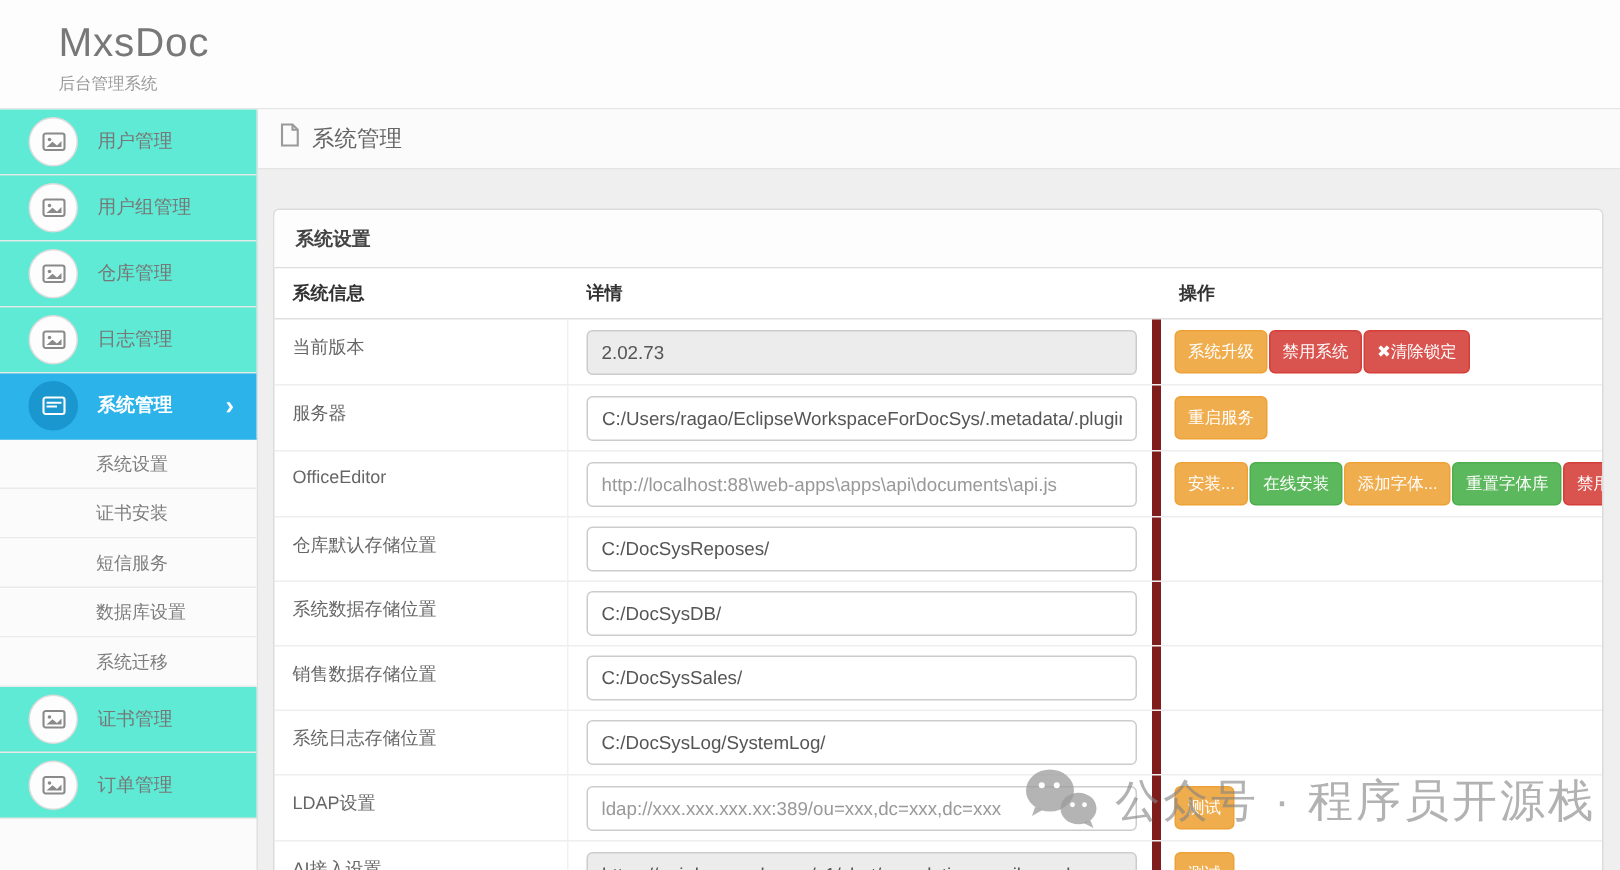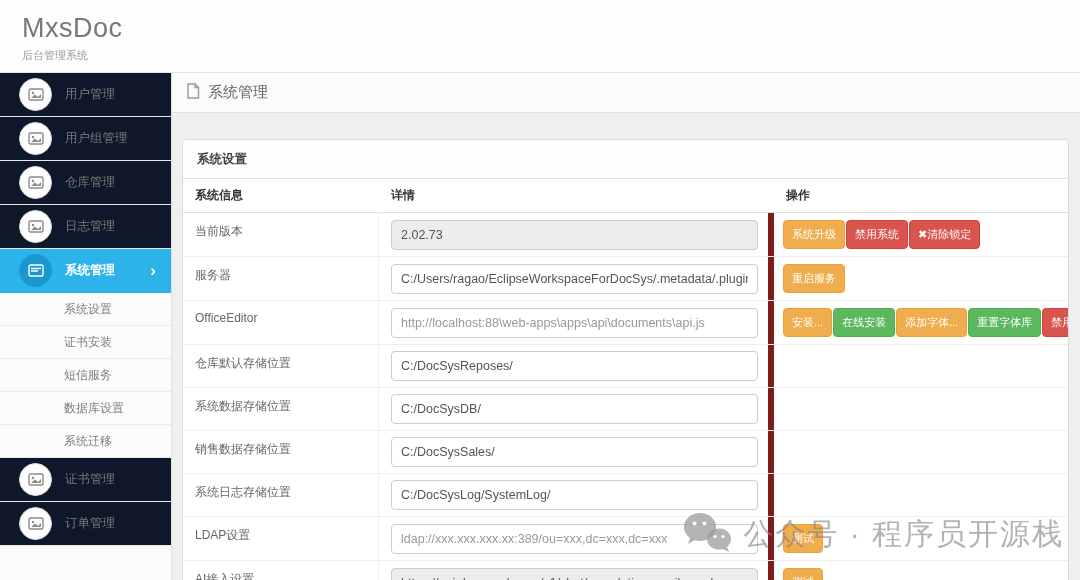--- a/index.html
+++ b/index.html
@@ -1,31 +1,31 @@
 <!DOCTYPE html>
 <html style="--c-warning: #f0ad4e; --c-danger: #d9534f; --c-success: #5cb85c;"><head>
 <meta charset="utf-8">
 <style>
   * { margin:0; padding:0; box-sizing:border-box; }
   html,body { width:1080px; height:580px; overflow:hidden; background:#fff;
     font-family:"Liberation Sans","DejaVu Sans",sans-serif; }
   .app { position:relative; width:1080px; height:580px; }
 
   
-  .topbar { height:73px; background:#fdfdfd; border-bottom:1px solid #e5e5e5; padding:13px 0 0 22px; }
+  .topbar { height:73px; background:#fdfdfd; border-bottom:1px solid #e5e5e5; padding:13px 0 0 39px; }
   .logo { font-size:27px; color:#787878; letter-spacing:.5px; }
   .logo-sub { font-size:11px; color:#9a9a9a; margin-top:4px; }
 
   
   .layout { display:flex; height:507px; }
 
   
   .sidebar { width:172px; background:#fbfbfb; border-right:1px solid #e0e0e0; flex:none; }
   .side-item { height:44px; display:flex; align-items:center; gap:13px; padding-left:19px;
-    border-bottom:1px solid #e8e8e8; background:#0f172a; cursor:pointer; position:relative; }
+    border-bottom:1px solid #e8e8e8; background:#5eead4; cursor:pointer; position:relative; }
   .circ { width:33px; height:33px; border-radius:50%; border:1px solid #dcdcdc; background:#fdfdfd;
     display:flex; align-items:center; justify-content:center; flex:none; }
   .side-item .lbl { font-size:12.5px; color:#777; }
   .side-item.active { background:#2cb3ea; border-bottom-color:#2cb3ea; }
   .side-item.active .circ { background:#1a97cf; border-color:#1a97cf; }
   .side-item.active .lbl { color:#fff; font-weight:bold; }
   .chev { position:absolute; right:15px; color:#fff; font-size:17px; font-weight:bold; line-height:1; }
   .side-sub { height:33px; display:flex; align-items:center; padding-left:64px; font-size:12px;
     color:#7d7d7d; border-bottom:1px solid #eaeaea; background:#fbfbfb; cursor:pointer; }
 

